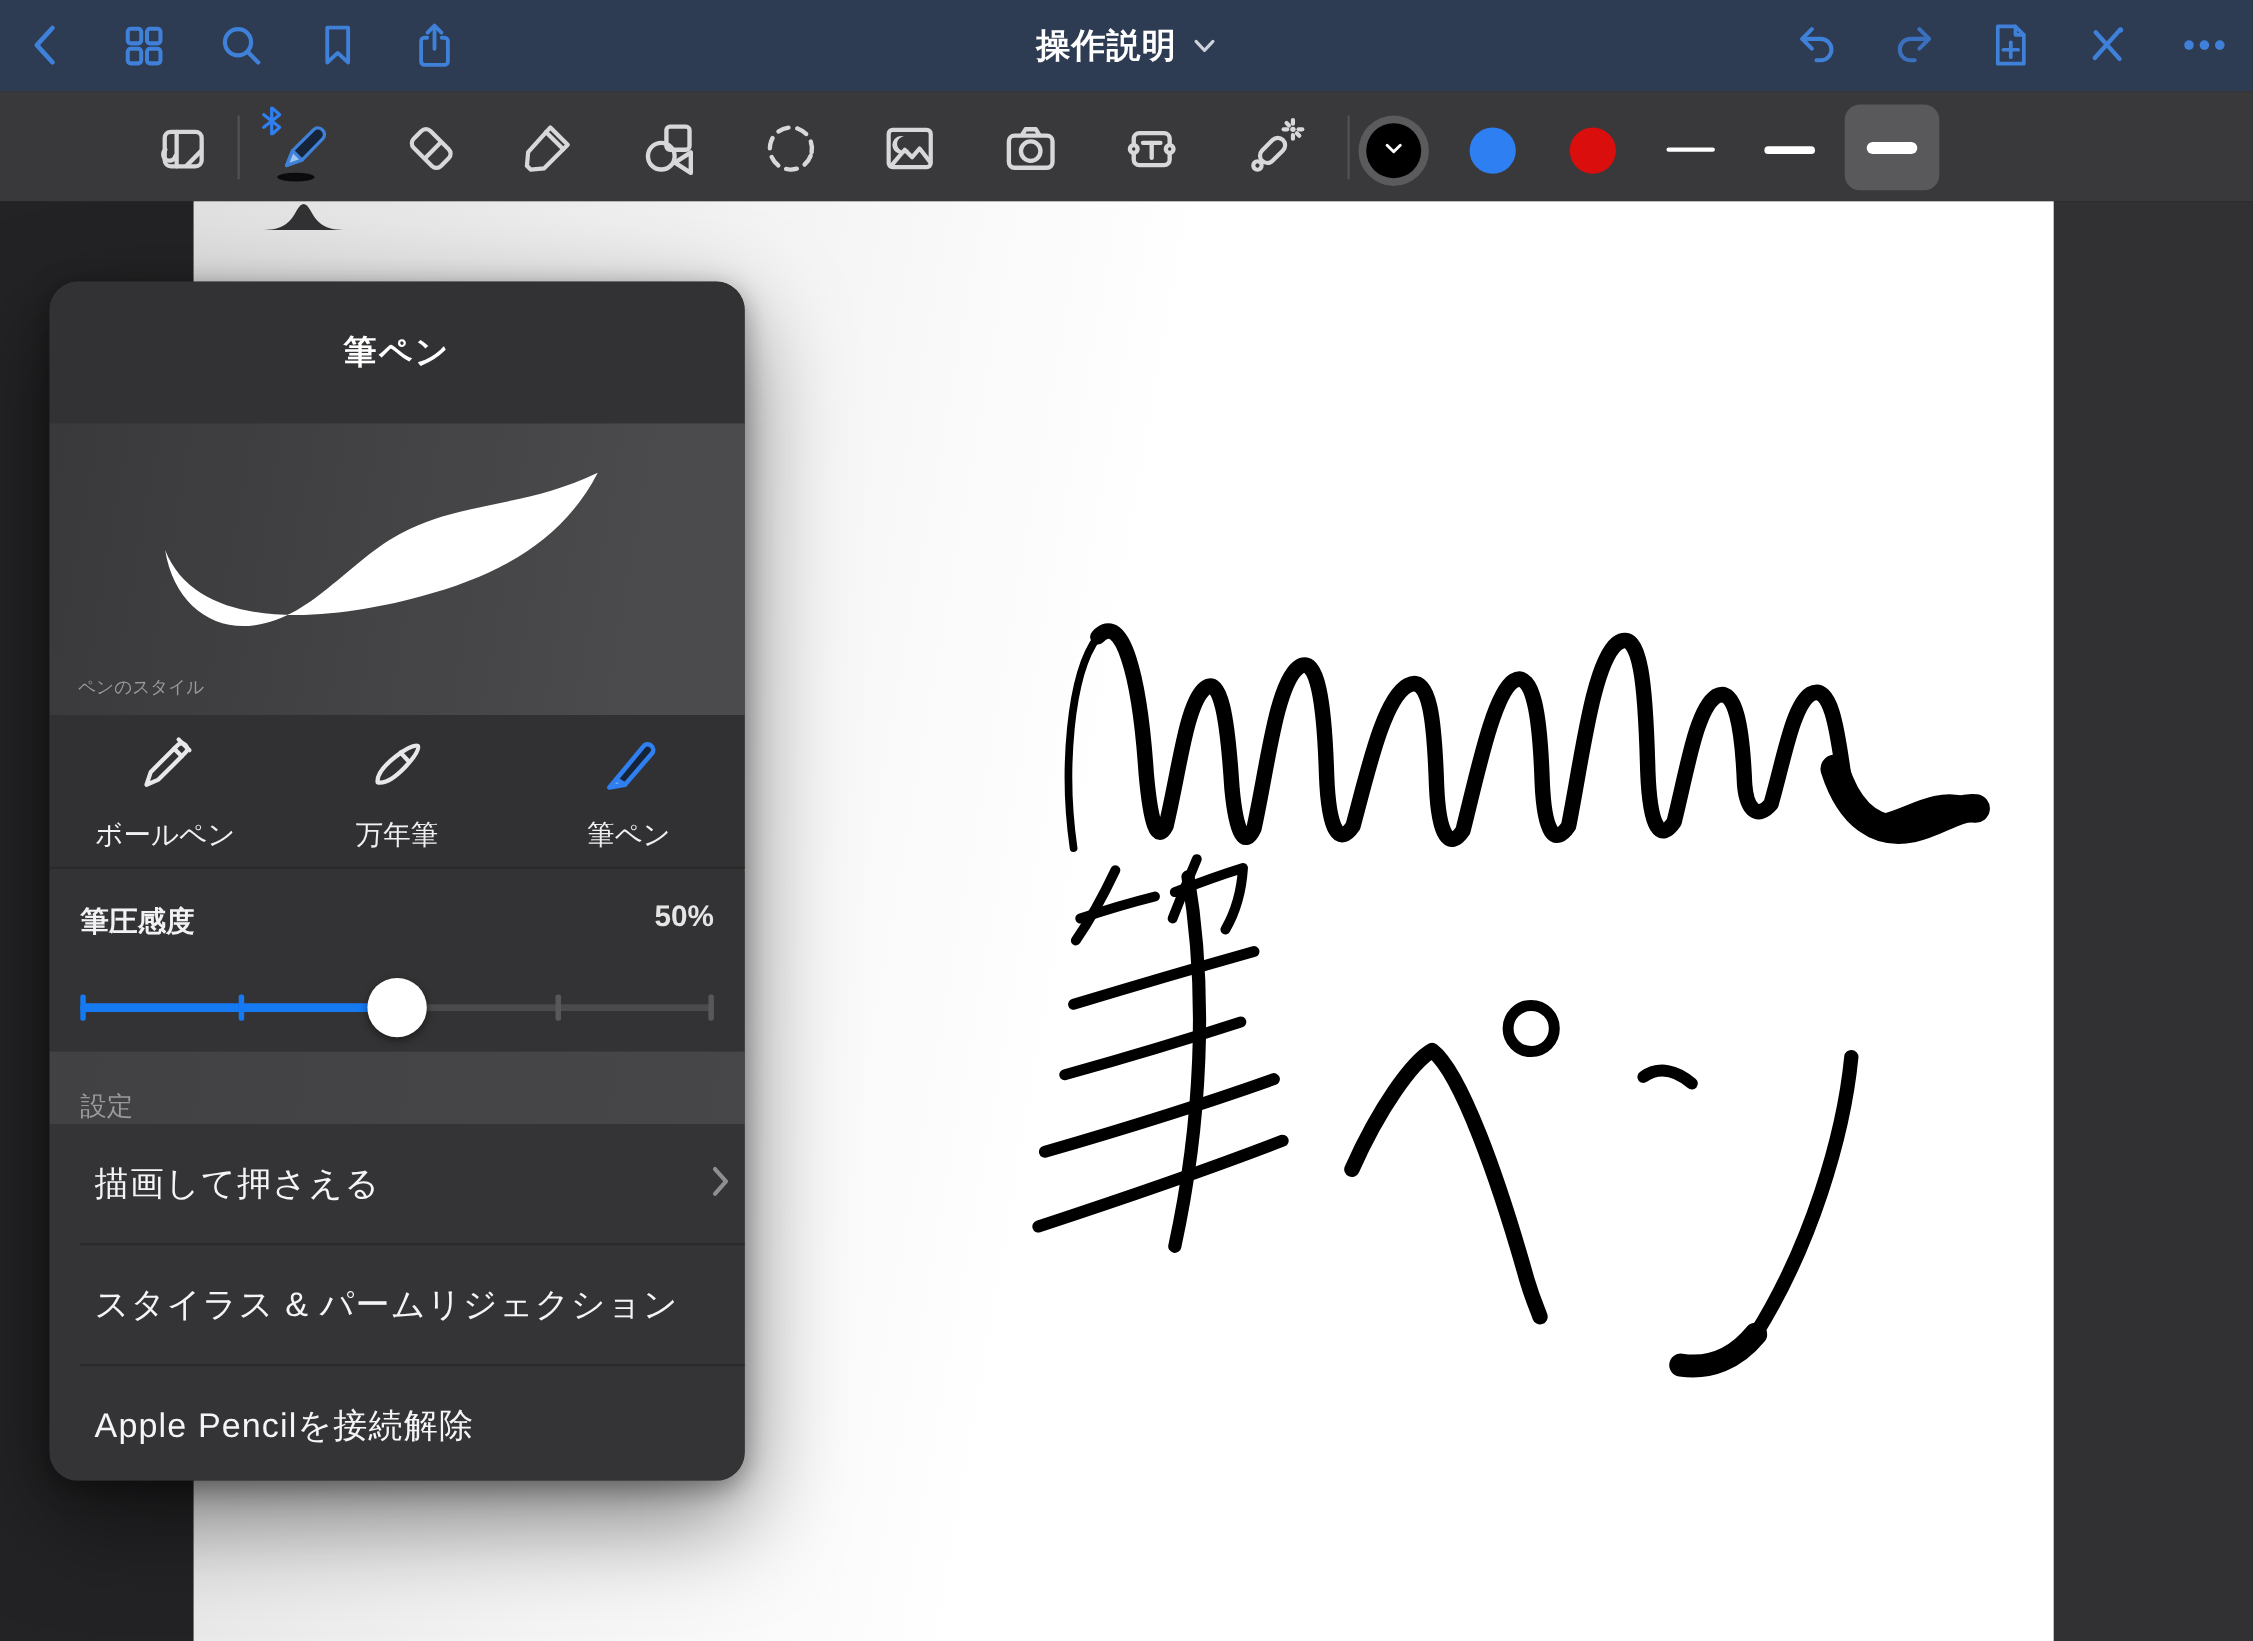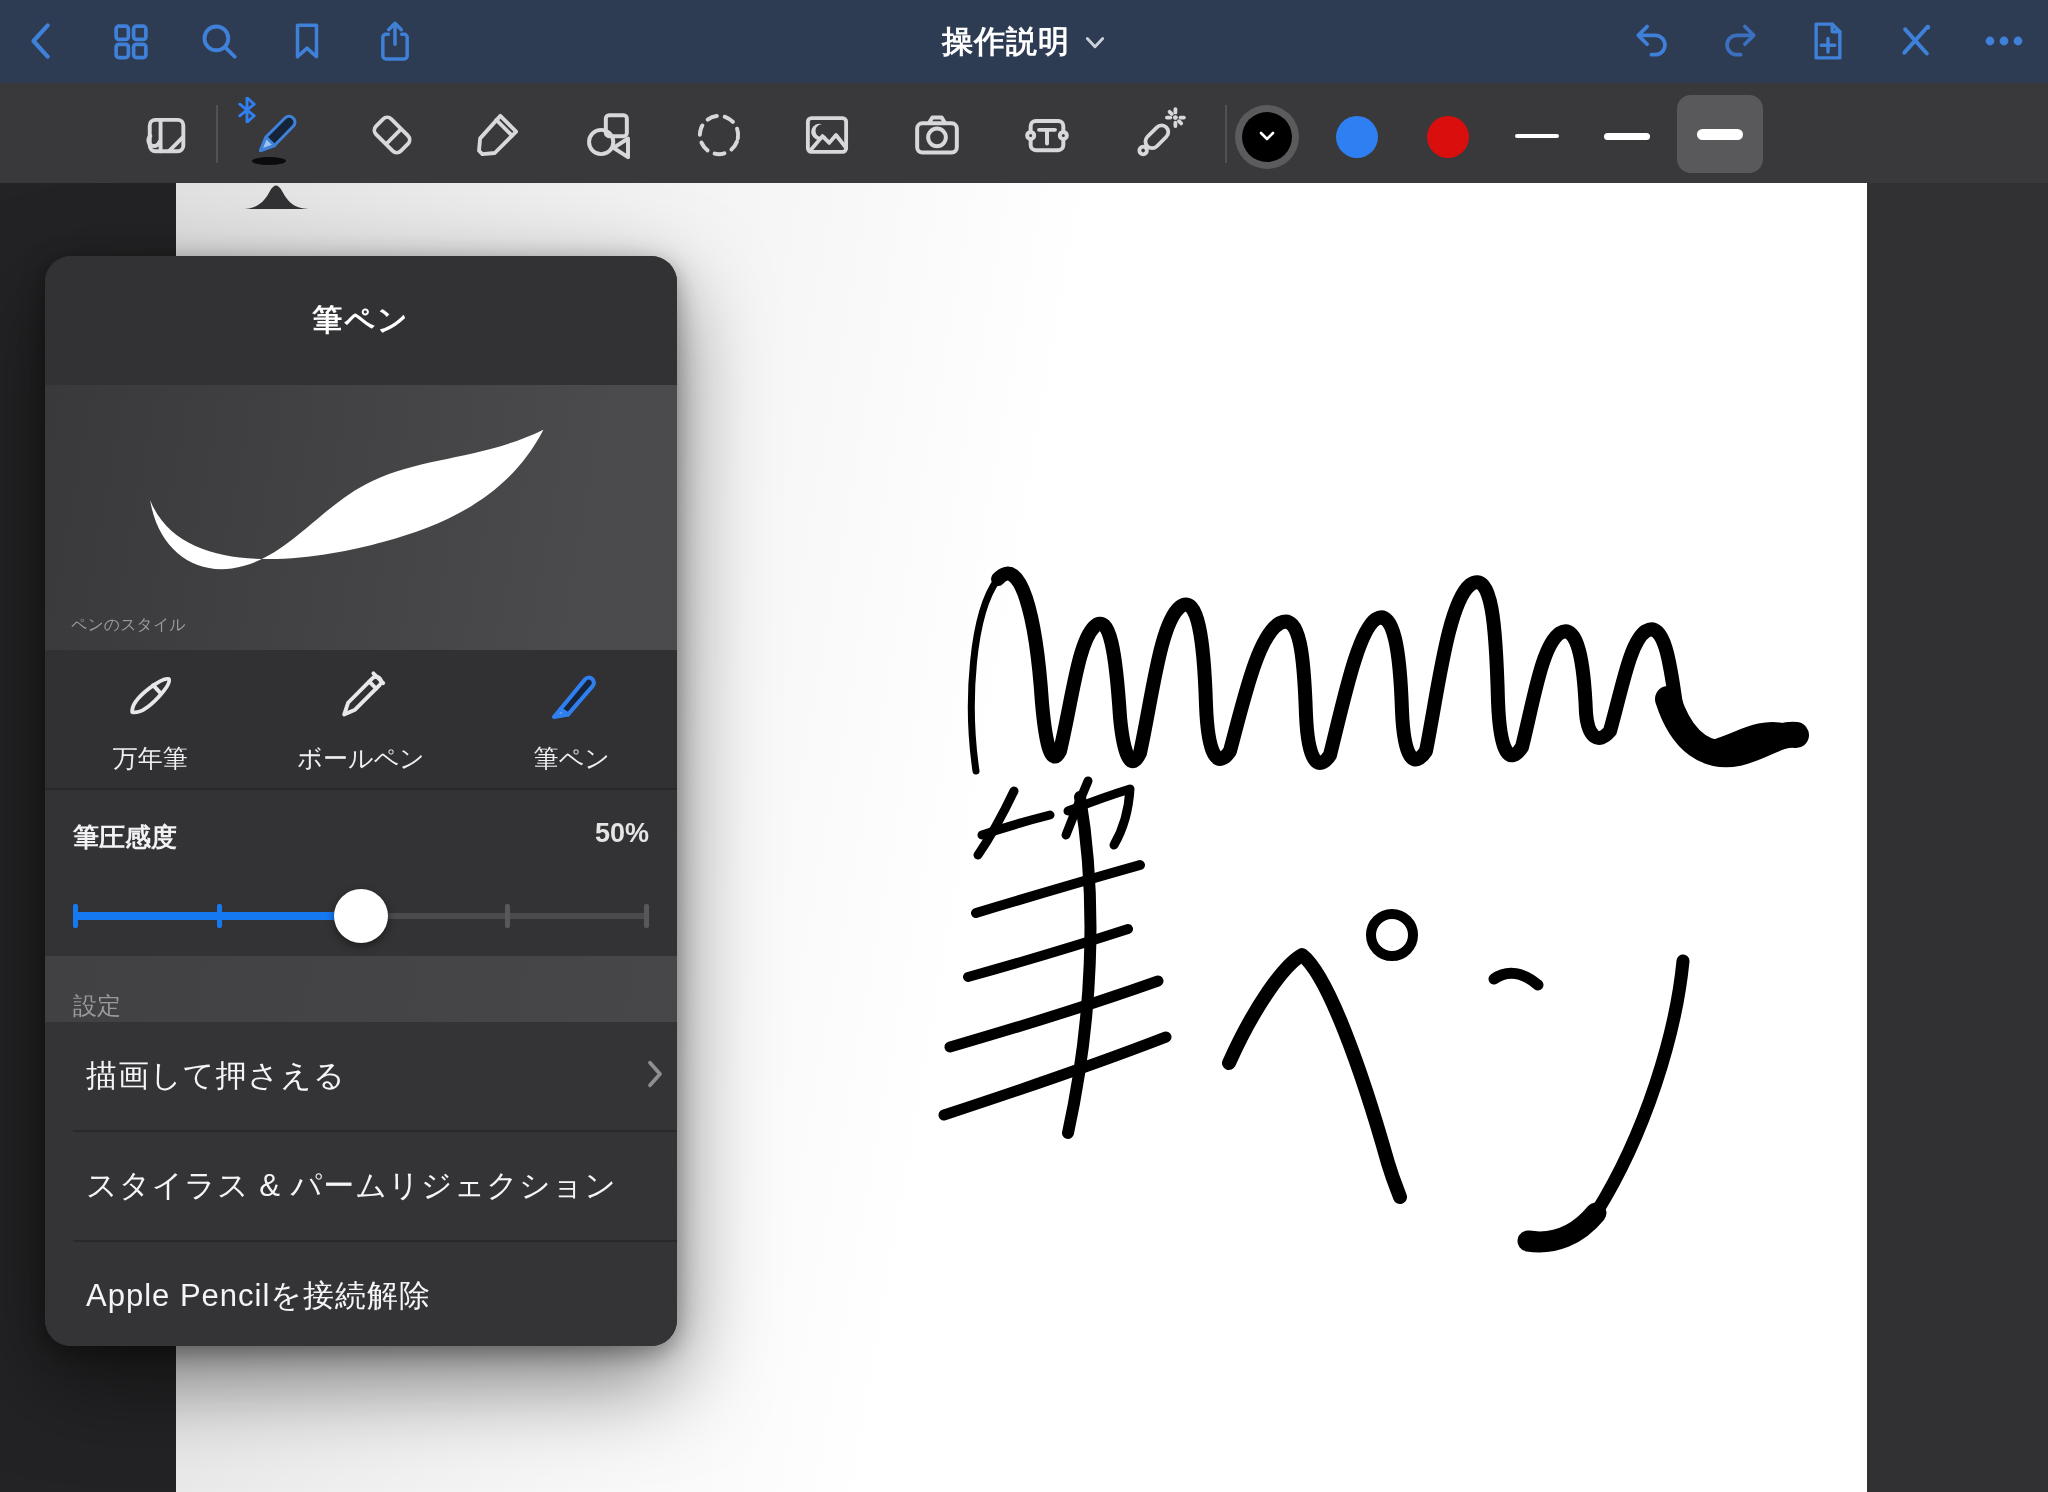--- a/index.html
+++ b/index.html
@@ -364,35 +364,35 @@
                  C306,54 366,58 432,26 C396,96 330,126 264,144
                  C192,164 52,186 18,100 Z" fill="#ffffff"></path>
       </svg>
       <span class="style-label">ペンのスタイル</span>
     </div>
 
     <div class="pen-styles">
       <div class="pen-style">
         <span>
           <svg width="62" height="62" viewBox="0 0 24 24" fill="none" stroke="#e8e8ea" stroke-width="1.5" stroke-linejoin="round" stroke-linecap="round">
-            <path d="M5.5 19 C5 16 8 12.5 11.5 9.5 C14.5 7 17.5 5 19 5.5 C19.7 7 17.5 10 15 13 C12 16.5 8.5 19.5 5.5 19 Z" transform="rotate(3 12 12)"></path>
-            <line x1="13.2" y1="8.2" x2="15.8" y2="11"></line>
-          </svg>
-        </span>
-        <span class="lbl">万年筆</span>
-      </div>
-      <div class="pen-style">
-        <span>
-          <svg width="62" height="62" viewBox="0 0 24 24" fill="none" stroke="#e8e8ea" stroke-width="1.5" stroke-linejoin="round" stroke-linecap="round">
             <path d="M5.5 19.5 L7 15 L16.5 5.5 A1.9 1.9 0 0 1 19.2 8.2 L9.7 17.7 Z"></path>
             <line x1="15.2" y1="6.8" x2="17.9" y2="9.5"></line>
             <line x1="16.8" y1="3.6" x2="20.6" y2="7.4"></line>
           </svg>
         </span>
         <span class="lbl">ボールペン</span>
+      </div>
+      <div class="pen-style">
+        <span>
+          <svg width="62" height="62" viewBox="0 0 24 24" fill="none" stroke="#e8e8ea" stroke-width="1.5" stroke-linejoin="round" stroke-linecap="round">
+            <path d="M5.5 19 C5 16 8 12.5 11.5 9.5 C14.5 7 17.5 5 19 5.5 C19.7 7 17.5 10 15 13 C12 16.5 8.5 19.5 5.5 19 Z" transform="rotate(3 12 12)"></path>
+            <line x1="13.2" y1="8.2" x2="15.8" y2="11"></line>
+          </svg>
+        </span>
+        <span class="lbl">万年筆</span>
       </div>
       <div class="pen-style">
         <span>
           <svg width="62" height="62" viewBox="0 0 24 24" fill="none" stroke="#2f7ff0" stroke-width="1.6" stroke-linejoin="round" stroke-linecap="round">
             <path d="M7.5 17.5 L17 6 A1.9 1.9 0 0 1 20 8.5 L10.5 19.5" fill="#16243a"></path>
             <path d="M7.5 17.5 L5 20.5 L10.5 19.5 Z" fill="#7fb0e8"></path>
           </svg>
         </span>
         <span class="lbl">筆ペン</span>
       </div>

